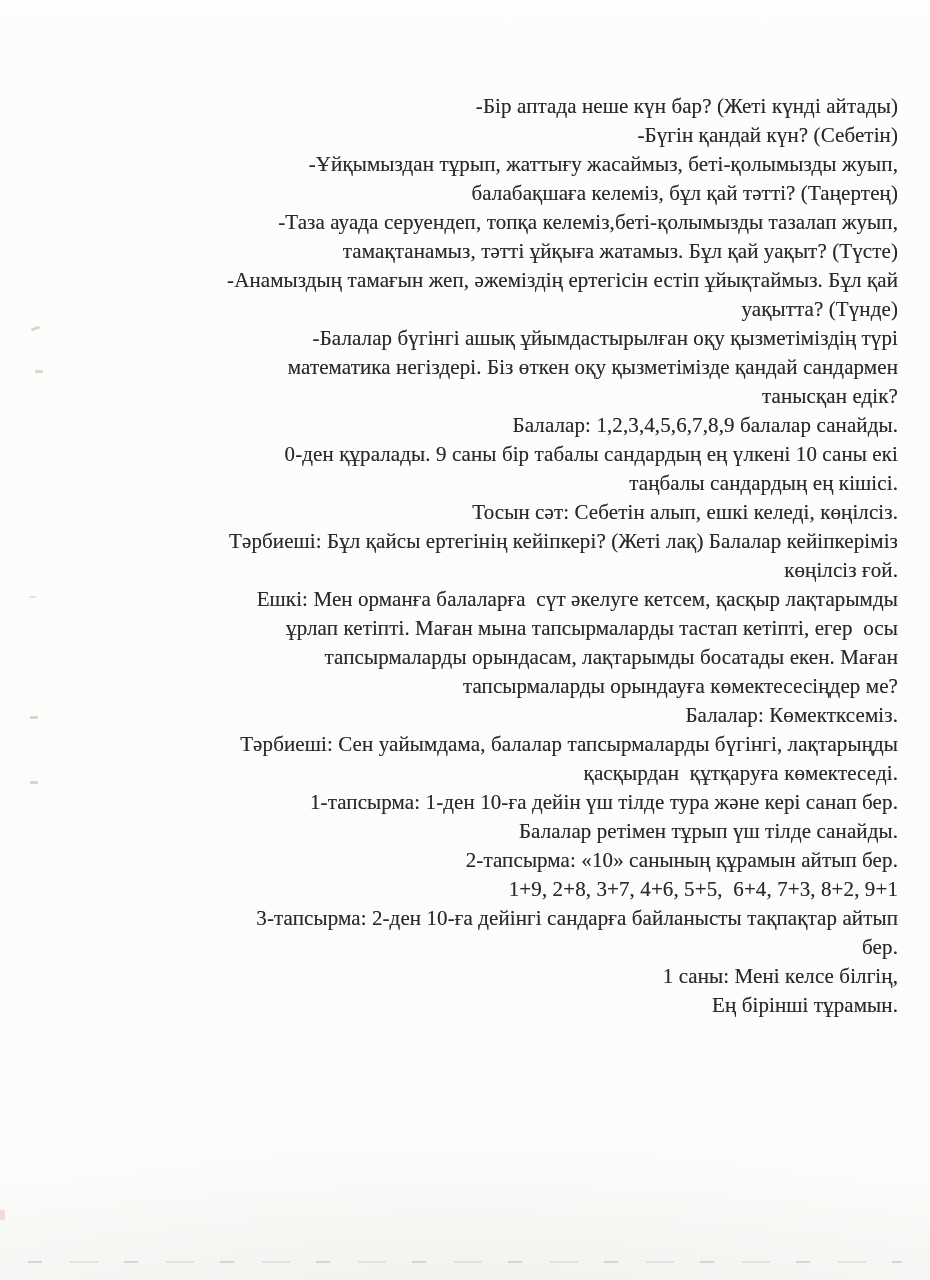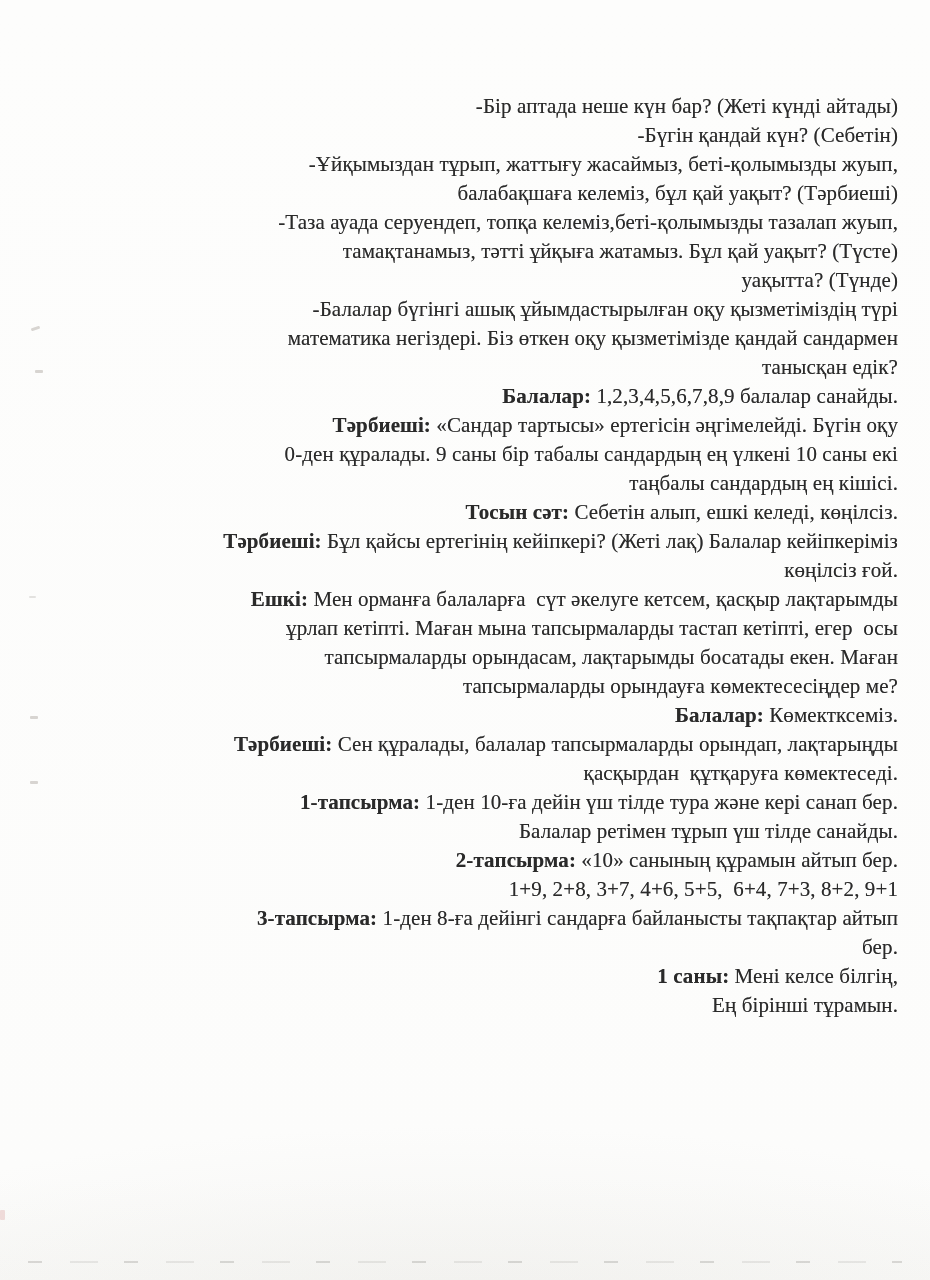--- a/index.html
+++ b/index.html
@@ -22,21 +22,21 @@
     top: 92px;
     width: 800px;
     font-size: 21px;
     line-height: 29px;
     color: #2a2a2a;
     letter-spacing: 0.1px;
     text-shadow: 0 0 0.6px rgba(60,60,60,0.55);
   }
   .line { white-space: pre-wrap; min-height: 29px; text-align: right; }
   .line.indent { padding-left: 80px; }
-  .label { font-weight: bold; }
+  .label { font-weight: normal; }
   .artifact {
     position: absolute;
     background: #aaa49e;
     opacity: 0.45;
     border-radius: 1px;
   }
   .a1 { left: 31px; top: 327px; width: 9px; height: 3px; transform: rotate(-18deg); }
   .a2 { left: 35px; top: 370px; width: 8px; height: 3px; }
   .a3 { left: 29px; top: 596px; width: 7px; height: 2px; opacity: 0.3; }
   .a4 { left: 30px; top: 716px; width: 8px; height: 3px; }
@@ -59,46 +59,46 @@
   }
 </style>
 </head>
 <body style="background: rgb(252, 252, 251);">
 
 <div class="page">
   <div class="text-block" id="text-block" style="color: rgb(42, 42, 42);">
       <div class="line"><span>-Бір аптада неше күн бар? (Жеті күнді айтады)</span></div>
       <div class="line"><span>-Бүгін қандай күн? (Себетін)</span></div>
       <div class="line"><span>-Ұйқымыздан тұрып, жаттығу жасаймыз, беті-қолымызды жуып,</span></div>
-      <div class="line"><span>балабақшаға келеміз, бұл қай уақыт? (Тәрбиеші)</span></div>
+      <div class="line"><span>балабақшаға келеміз, бұл қай тәтті? (Таңертең)</span></div>
       <div class="line"><span>-Таза ауада серуендеп, топқа келеміз,беті-қолымызды тазалап жуып,</span></div>
       <div class="line"><span>тамақтанамыз, тәтті ұйқыға жатамыз. Бұл қай уақыт? (Түсте)</span></div>
+      <div class="line"><span>-Анамыздың тамағын жеп, әжеміздің ертегісін естіп ұйықтаймыз. Бұл қай</span></div>
       <div class="line"><span>уақытта? (Түнде)</span></div>
       <div class="line"><span>-Балалар бүгінгі ашық ұйымдастырылған оқу қызметіміздің түрі</span></div>
       <div class="line"><span>математика негіздері. Біз өткен оқу қызметімізде қандай сандармен</span></div>
       <div class="line"><span>танысқан едік?</span></div>
       <div class="line"><span class="label">Балалар:</span><span> 1,2,3,4,5,6,7,8,9 балалар санайды.</span></div>
-      <div class="line"><span class="label">Тәрбиеші:</span><span> «Сандар тартысы» ертегісін әңгімелейді. Бүгін оқу</span></div>
       <div class="line"><span>0-ден құралады. 9 саны бір табалы сандардың ең үлкені 10 саны екі</span></div>
       <div class="line"><span>таңбалы сандардың ең кішісі.</span></div>
       <div class="line"><span class="label">Тосын сәт:</span><span> Себетін алып, ешкі келеді, көңілсіз.</span></div>
       <div class="line"><span class="label">Тәрбиеші:</span><span> Бұл қайсы ертегінің кейіпкері? (Жеті лақ) Балалар кейіпкеріміз</span></div>
       <div class="line"><span>көңілсіз ғой.</span></div>
       <div class="line"><span class="label">Ешкі:</span><span> Мен орманға балаларға  сүт әкелуге кетсем, қасқыр лақтарымды</span></div>
       <div class="line"><span>ұрлап кетіпті. Маған мына тапсырмаларды тастап кетіпті, егер  осы</span></div>
       <div class="line"><span>тапсырмаларды орындасам, лақтарымды босатады екен. Маған</span></div>
       <div class="line"><span>тапсырмаларды орындауға көмектесесіңдер ме?</span></div>
       <div class="line"><span class="label">Балалар:</span><span> Көмектксеміз.</span></div>
-      <div class="line"><span class="label">Тәрбиеші:</span><span> Сен құралады, балалар тапсырмаларды орындап, лақтарыңды</span></div>
+      <div class="line"><span class="label">Тәрбиеші:</span><span> Сен уайымдама, балалар тапсырмаларды бүгінгі, лақтарыңды</span></div>
       <div class="line"><span>қасқырдан  құтқаруға көмектеседі.</span></div>
       <div class="line"><span class="label">1-тапсырма:</span><span> 1-ден 10-ға дейін үш тілде тура және кері санап бер.</span></div>
       <div class="line"><span>Балалар ретімен тұрып үш тілде санайды.</span></div>
       <div class="line"><span class="label">2-тапсырма:</span><span> «10» санының құрамын айтып бер.</span></div>
       <div class="line"><span>1+9, 2+8, 3+7, 4+6, 5+5,  6+4, 7+3, 8+2, 9+1</span></div>
-      <div class="line"><span class="label">3-тапсырма:</span><span> 1-ден 8-ға дейінгі сандарға байланысты тақпақтар айтып</span></div>
+      <div class="line"><span class="label">3-тапсырма:</span><span> 2-ден 10-ға дейінгі сандарға байланысты тақпақтар айтып</span></div>
       <div class="line"><span>бер.</span></div>
       <div class="line"><span class="label">1 саны:</span><span> Мені келсе білгің,</span></div>
       <div class="line indent"><span>Ең бірінші тұрамын.</span></div>
     </div>
   <div class="artifact a1"></div>
   <div class="artifact a2"></div>
   <div class="artifact a3"></div>
   <div class="artifact a4"></div>
   <div class="artifact a5"></div>
   <div class="artifact corner-mark"></div>

